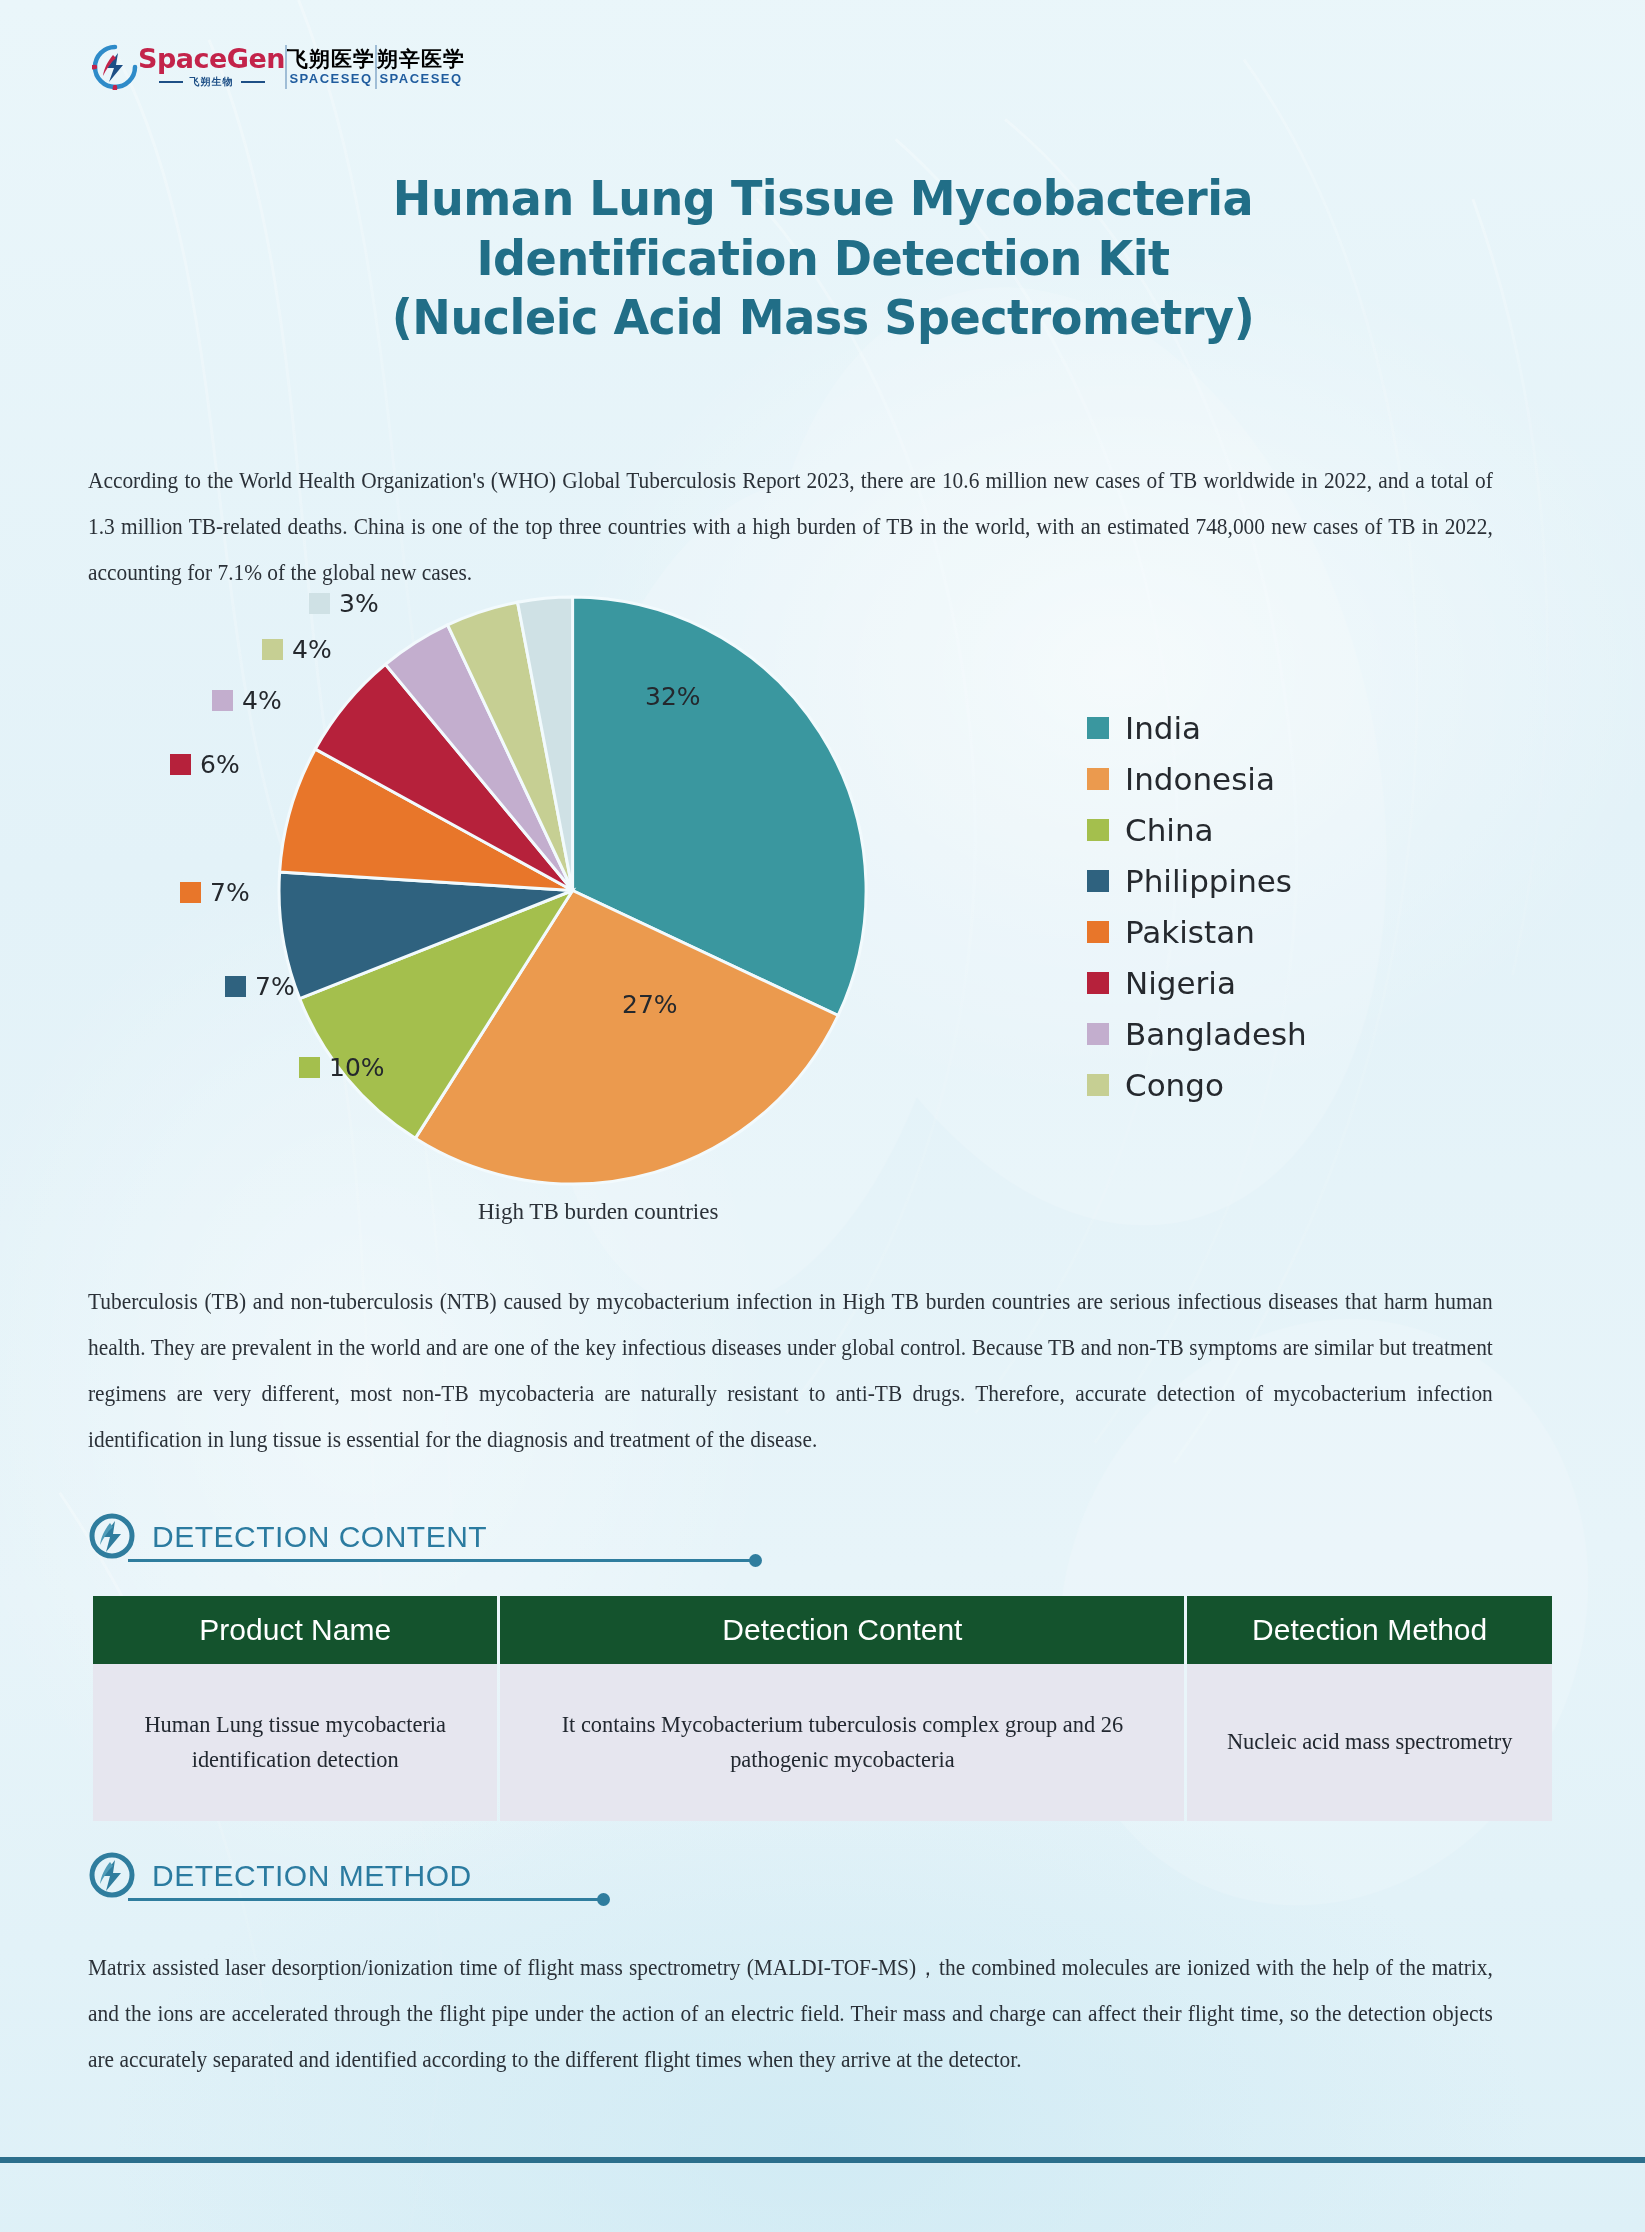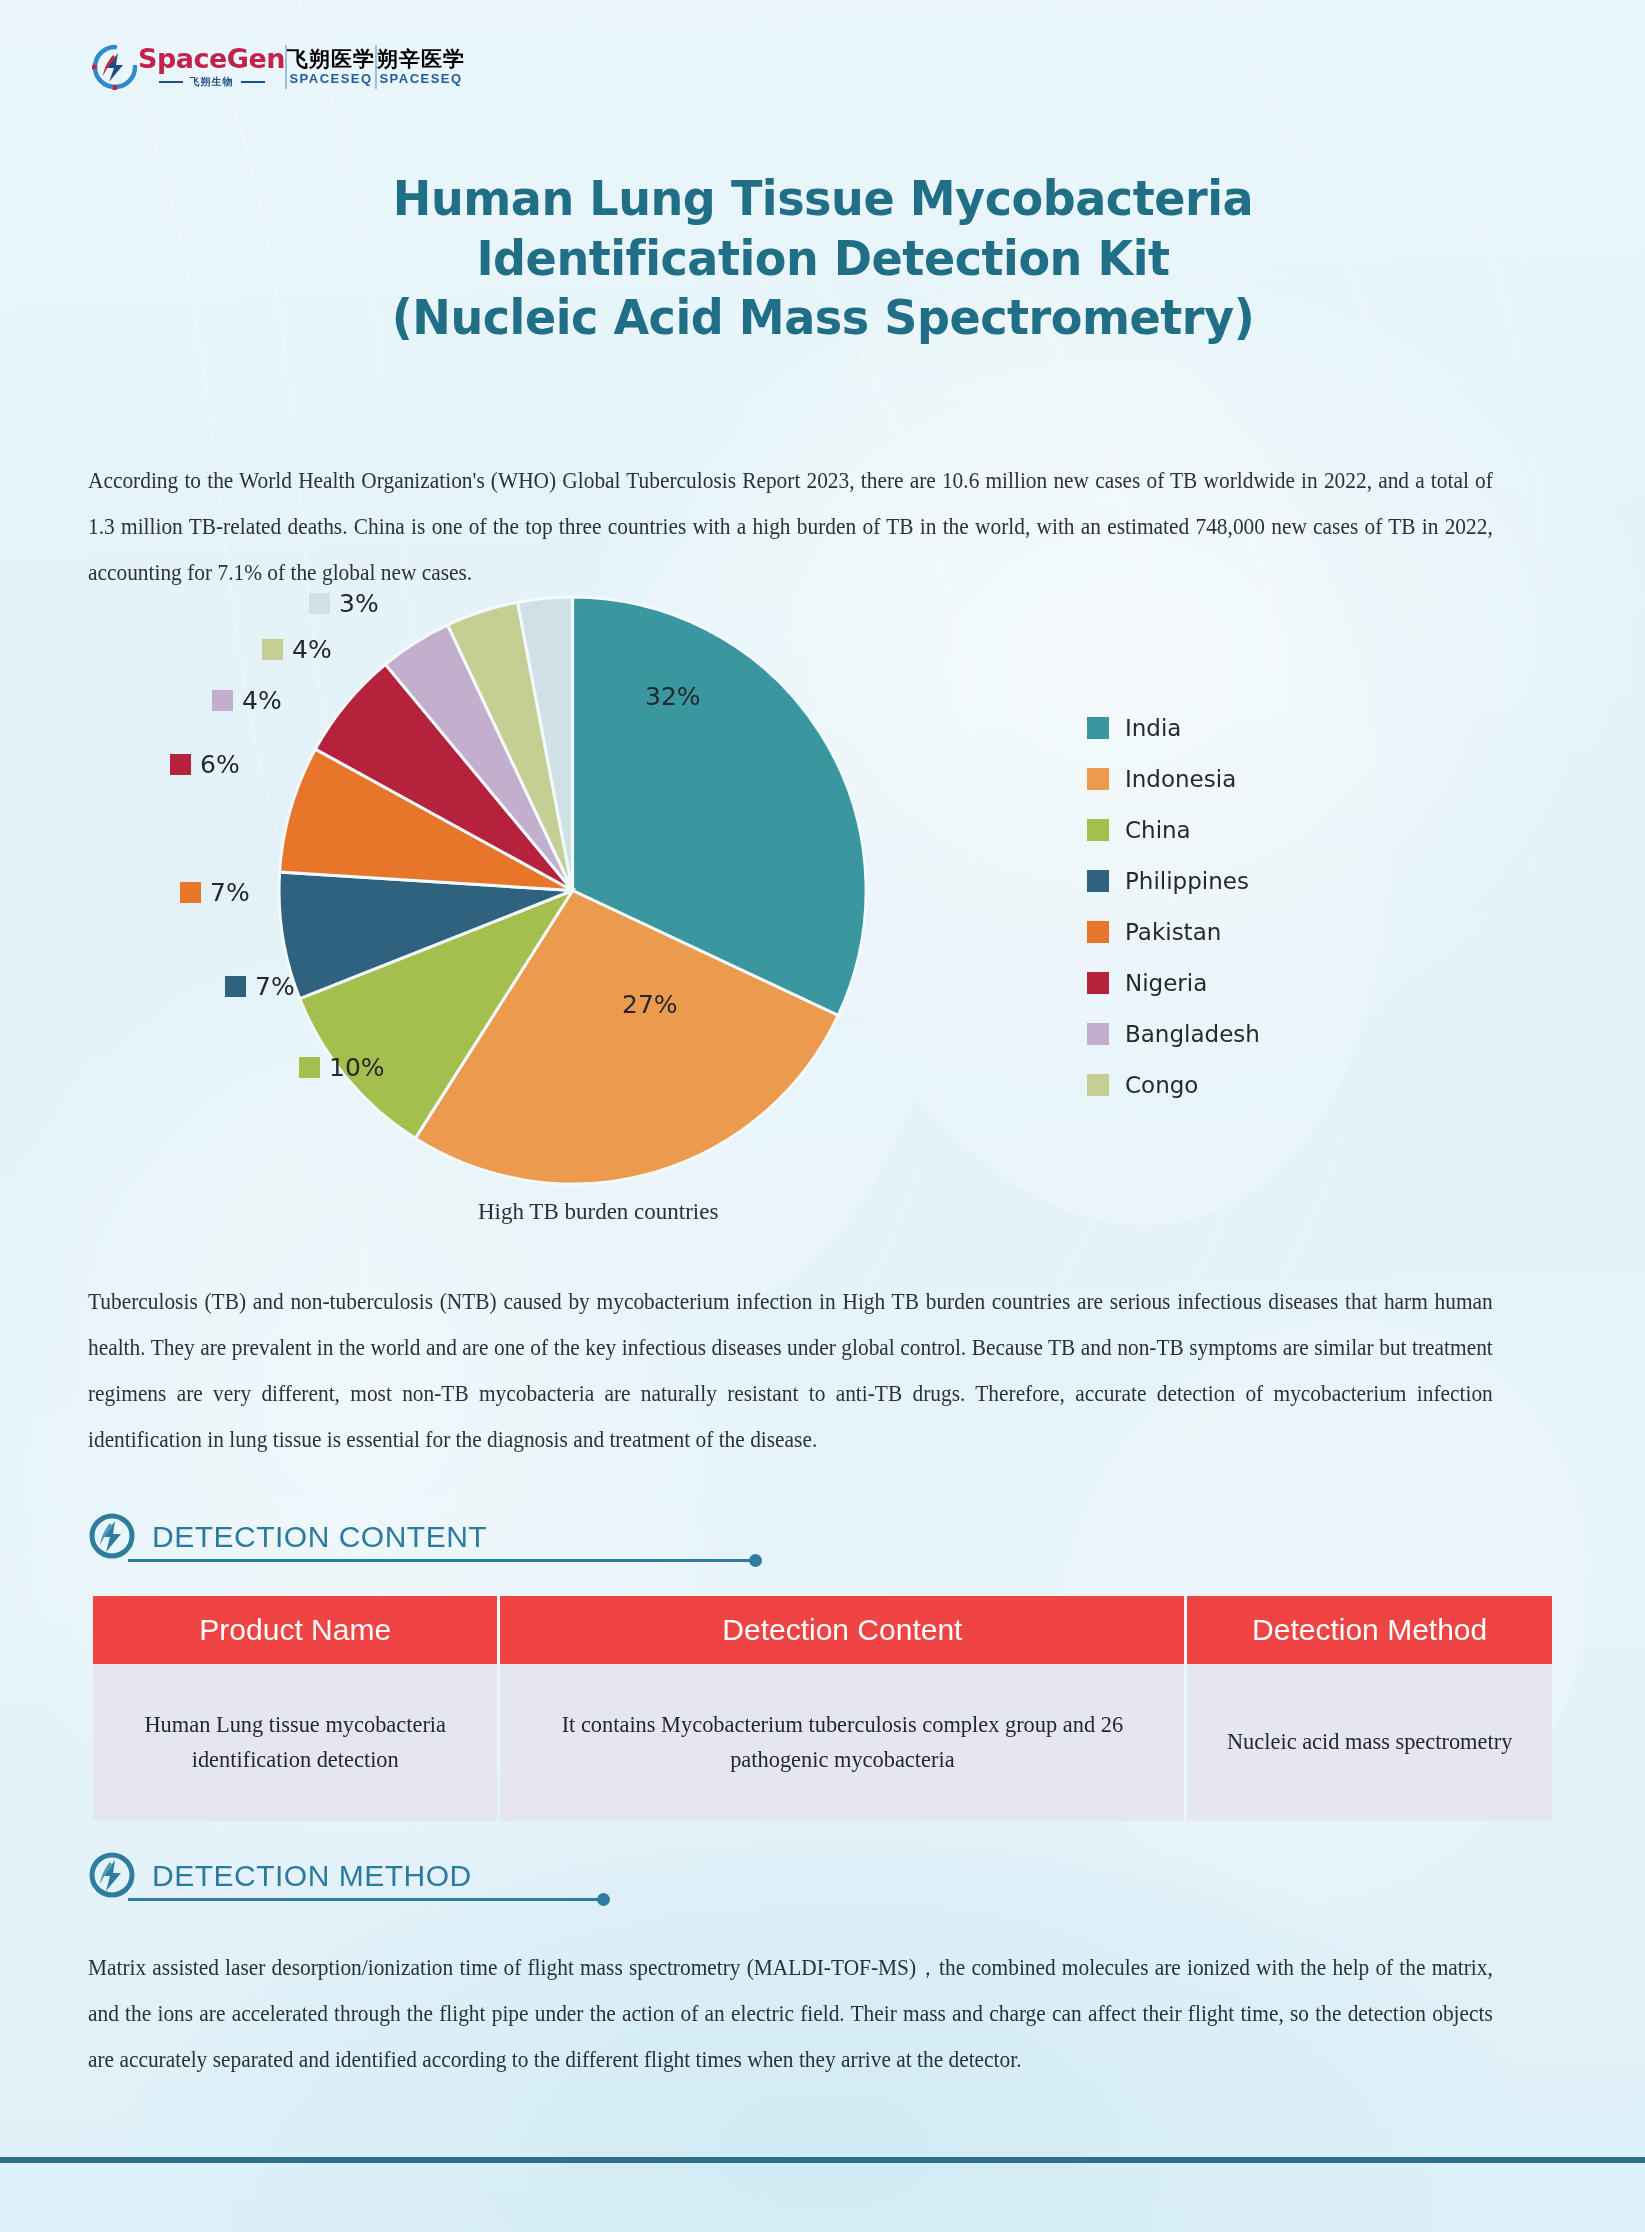--- a/index.html
+++ b/index.html
@@ -86,38 +86,38 @@
     font-family:"DejaVu Sans", sans-serif; font-size:25px; color:#24282d; white-space:nowrap;
   }
   .pct .sw{ width:21px; height:21px; display:inline-block; }
   .chart-caption{
     position:absolute; left:478px; top:1199px;
     font-family:"Liberation Serif", serif; font-size:23px; color:#2b3138;
   }
   .legend{ position:absolute; left:1087px; top:702px; }
   .legend-row{ display:flex; align-items:center; gap:16px; height:51px; }
   .legend-sw{ width:22px; height:22px; flex:0 0 auto; }
-  .legend-label{ font-family:"DejaVu Sans", sans-serif; font-size:23px; color:#25292e; }
+  .legend-label{ font-family:"DejaVu Sans", sans-serif; font-size:31px; color:#25292e; }
 
   
   .section-head{ position:absolute; display:flex; align-items:flex-end; }
   .sh-icon{ width:48px; height:48px; position:relative; flex:0 0 auto; margin-bottom:2px; }
   .sh-text{
     font-family:"Liberation Sans", sans-serif;
     font-size:30px; letter-spacing:0.5px;
     color:#2b7ba0; margin-left:16px; margin-bottom:8px;
   }
   .sh-line{ position:absolute; left:40px; height:3px; background:#2f7d9e; bottom:0; }
   .sh-dot{ position:absolute; width:13px; height:13px; border-radius:50%; background:#2f7d9e; bottom:-5px; }
 
   
   .tbl{ position:absolute; left:90px; top:1596px; width:1465px;
         border-collapse:separate; border-spacing:3px 0; }
   .tbl th{
-    background:#ef4444; color:#ffffff;
+    background:#14532d; color:#ffffff;
     font-family:"Liberation Sans", sans-serif; font-weight:normal;
     font-size:30px; padding:17px 6px; text-align:center;
   }
   .tbl td{
     background:#e6e6ef; color:#222830;
     font-family:"Liberation Serif", serif;
     font-size:22.4px; line-height:1.55; text-align:center;
     padding:44px 22px; vertical-align:middle;
   }
   .col-a{ width:406px; } .col-b{ width:687px; } .col-c{ width:366px; }

